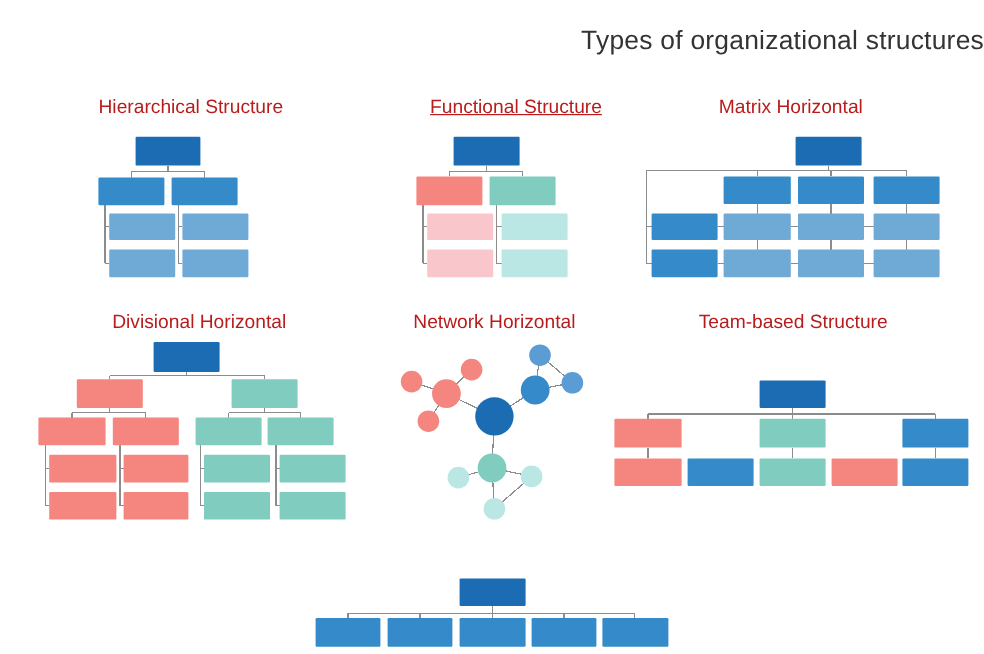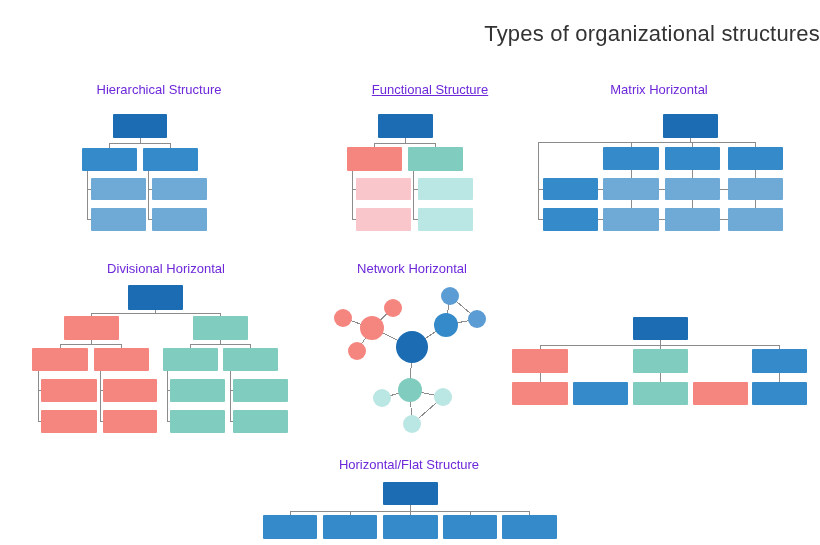--- a/index.html
+++ b/index.html
@@ -19,24 +19,24 @@
     text-align: right;
     font-size: 22px;
     line-height: 28px;
     font-weight: 400;
     color: #333333;
     letter-spacing: 0.2px;
   }
   .sec-label {
     position: absolute;
     transform: translateX(-50%);
-    font-size: 13px;
+    font-size: 16px;
     line-height: 15px;
     font-weight: 400;
-    color: #6d28d9;
+    color: #b91c1c;
     white-space: nowrap;
   }
   .lbl0 { left: 159px; top: 82px; }
   .lbl1 { left: 430px; top: 82px; text-decoration: underline; }
   .lbl2 { left: 659px; top: 82px; }
   .lbl3 { left: 166px; top: 261px; }
   .lbl4 { left: 412px; top: 261px; }
   .lbl5 { left: 661px; top: 261px; }
   .lbl6 { left: 409px; top: 457px; }
   .connector-svg {
@@ -59,21 +59,21 @@
 <body>
 
 <div class="canvas">
   <div class="main-title">Types of organizational structures</div>
 
   <div class="sec-label lbl0">Hierarchical Structure</div>
   <div class="sec-label lbl1">Functional Structure</div>
   <div class="sec-label lbl2">Matrix Horizontal</div>
   <div class="sec-label lbl3">Divisional Horizontal</div>
   <div class="sec-label lbl4">Network Horizontal</div>
-  <div class="sec-label lbl6">Horizontal/Flat Structure</div>
+  <div class="sec-label lbl5">Team-based Structure</div>
 
   <svg class="connector-svg" width="820" height="545" viewBox="0 0 820 545" shape-rendering="crispEdges">
       <line x1="140" y1="138" x2="140" y2="143" stroke="#8c8c8c" stroke-width="1"></line>
       <line x1="109.5" y1="143" x2="170.5" y2="143" stroke="#8c8c8c" stroke-width="1"></line>
       <line x1="109.5" y1="143" x2="109.5" y2="148" stroke="#8c8c8c" stroke-width="1"></line>
       <line x1="170.5" y1="143" x2="170.5" y2="148" stroke="#8c8c8c" stroke-width="1"></line>
       <line x1="87.5" y1="171" x2="87.5" y2="219.5" stroke="#8c8c8c" stroke-width="1"></line>
       <line x1="87.5" y1="189" x2="91" y2="189" stroke="#8c8c8c" stroke-width="1"></line>
       <line x1="87.5" y1="219.5" x2="91" y2="219.5" stroke="#8c8c8c" stroke-width="1"></line>
       <line x1="148.5" y1="171" x2="148.5" y2="219.5" stroke="#8c8c8c" stroke-width="1"></line>

